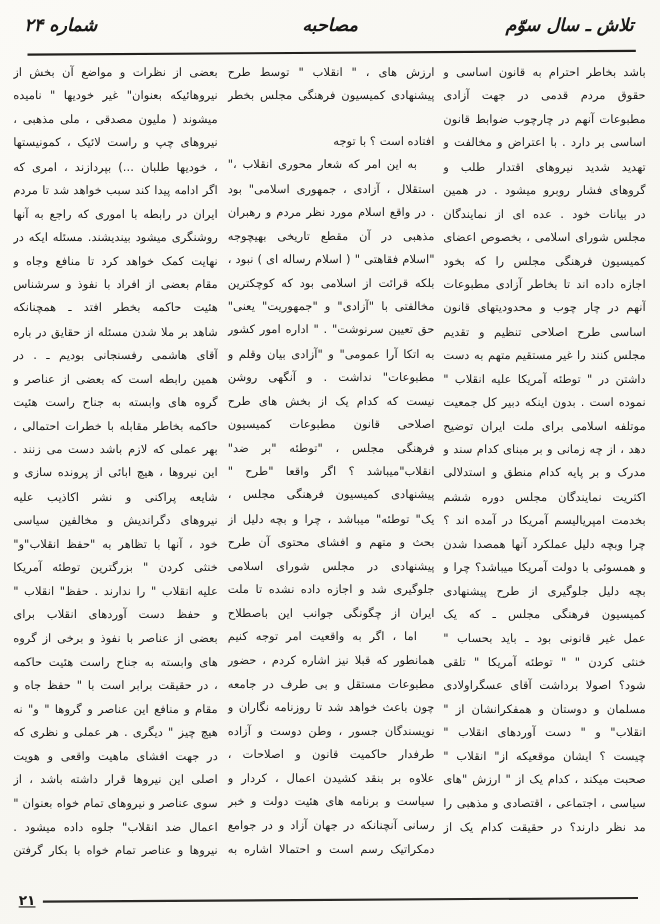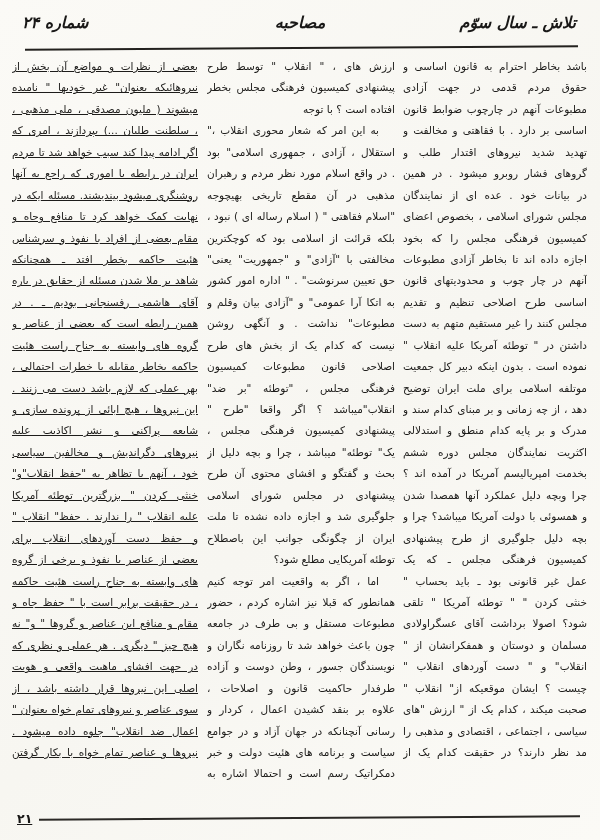--- a/index.html
+++ b/index.html
@@ -27,33 +27,33 @@
     background:#23211e;
     transform:rotate(-0.35deg);
   }
   
   .column{
     position:absolute;top:56px;height:732px;
     direction:rtl;
   }
   .col-right{left:403px;width:184px;}
   .col-middle{left:207px;width:188px;}
-  .col-left{left:12px;width:186px;text-decoration:underline;}
+  .col-left{left:12px;width:186px;}
   .line{
     height:21.45px;line-height:21.45px;
     font-size:10.5px;
     text-align:justify;
     text-align-last:justify;
     -moz-text-align-last:justify;
     text-justify:inter-word;
     white-space:nowrap;
     overflow:hidden;
     color:#1d1c1a;
   }
-  .line.short{text-align:left;text-align-last:right;-moz-text-align-last:right;}
+  .line.short{text-align:left;text-align-last:right;margin-top:20px;-moz-text-align-last:right;}
   .line.indent{padding-right:16px;}
   
   .page-num{
     position:absolute;left:17px;bottom:14px;
     font-size:12.5px;font-weight:bold;color:#191817;text-decoration:underline;
   }
   .footer-rule{
     position:absolute;left:39px;right:20px;bottom:21px;height:1.6px;
     background:#2b2926;
     transform:rotate(-0.35deg);
@@ -68,21 +68,21 @@
   <span class="hdr-item hdr-center">مصاحبه</span>
   <span class="hdr-item hdr-left">شماره ۲۴</span>
 
   <div class="header-rule"></div>
 
   <main id="columns">
       <div class="column col-right">
         <div class="line">باشد بخاطر احترام به قانون اساسی و</div>
         <div class="line">حقوق مردم قدمی در جهت آزادی</div>
         <div class="line">مطبوعات آنهم در چارچوب ضوابط قانون</div>
-        <div class="line">اساسی بر دارد . با فقاهتی و مخالفت و</div>
+        <div class="line">اساسی بر دارد . با اعتراض و مخالفت و</div>
         <div class="line">تهدید شدید نیروهای اقتدار طلب و</div>
         <div class="line">گروهای فشار روبرو میشود . در همین</div>
         <div class="line">در بیانات خود . عده ای از نمایندگان</div>
         <div class="line">مجلس شورای اسلامی ، بخصوص اعضای</div>
         <div class="line">کمیسیون فرهنگی مجلس را که بخود</div>
         <div class="line">اجازه داده اند تا بخاطر آزادی مطبوعات</div>
         <div class="line">آنهم در چار چوب و محدودیتهای قانون</div>
         <div class="line">اساسی طرح اصلاحی تنظیم و تقدیم</div>
         <div class="line">مجلس کنند را غیر مستقیم متهم به دست</div>
         <div class="line">داشتن در " توطئه آمریکا علیه انقلاب "</div>
@@ -119,57 +119,57 @@
         <div class="line">مخالفتی با "آزادی" و "جمهوریت" یعنی"</div>
         <div class="line">حق تعیین سرنوشت" . " اداره امور کشور</div>
         <div class="line">به اتکا آرا عمومی" و "آزادی بیان وقلم و</div>
         <div class="line">مطبوعات" نداشت . و آنگهی روشن</div>
         <div class="line">نیست که کدام یک از بخش های طرح</div>
         <div class="line">اصلاحی قانون مطبوعات کمیسیون</div>
         <div class="line">فرهنگی مجلس ، "توطئه "بر ضد"</div>
         <div class="line">انقلاب"میباشد ؟ اگر واقعا "طرح "</div>
         <div class="line">پیشنهادی کمیسیون فرهنگی مجلس ،</div>
         <div class="line">یک" توطئه" میباشد ، چرا و بچه دلیل از</div>
-        <div class="line">بحث و گفتگو و افشای محتوی آن طرح</div>
+        <div class="line">بحث و متهم و افشای محتوی آن طرح</div>
         <div class="line">پیشنهادی در مجلس شورای اسلامی</div>
         <div class="line">جلوگیری شد و اجازه داده نشده تا ملت</div>
         <div class="line">ایران از چگونگی جوانب این باصطلاح</div>
-        <div class="line short">توطئه آمریکایی مطلع شود؟</div>
         <div class="line indent">اما ، اگر به واقعیت امر توجه کنیم</div>
         <div class="line">همانطور که قبلا نیز اشاره کردم ، حضور</div>
         <div class="line">مطبوعات مستقل و بی طرف در جامعه</div>
         <div class="line">چون باعث خواهد شد تا روزنامه نگاران و</div>
         <div class="line">نویسندگان جسور ، وطن دوست و آزاده</div>
         <div class="line">طرفدار حاکمیت قانون و اصلاحات ،</div>
         <div class="line">علاوه بر بنقد کشیدن اعمال ، کردار و</div>
+        <div class="line">سیاست و برنامه های هئیت دولت و خبر</div>
         <div class="line">رسانی آنچنانکه در جهان آزاد و در جوامع</div>
-        <div class="line">سیاست و برنامه های هئیت دولت و خبر</div>
         <div class="line">دمکراتیک رسم است و احتمالا اشاره به</div>
       </div>
       <div class="column col-left">
         <div class="line">بعضی از نظرات و مواضع آن بخش از</div>
         <div class="line">نیروهائیکه بعنوان" غیر خودیها " نامیده</div>
         <div class="line">میشوند ( ملیون مصدقی ، ملی مذهبی ،</div>
-        <div class="line">، سلطنت طلبان ...) بپردازند ، امری که</div>
+        <div class="line">نیروهای چپ و راست لائیک ، کمونیستها</div>
+        <div class="line">، خودیها طلبان ...) بپردازند ، امری که</div>
         <div class="line">اگر ادامه پیدا کند سبب خواهد شد تا مردم</div>
         <div class="line">ایران در رابطه با اموری که راجع به آنها</div>
         <div class="line">روشنگری میشود بیندیشند. مسئله ایکه در</div>
         <div class="line">نهایت کمک خواهد کرد تا منافع وجاه و</div>
         <div class="line">مقام بعضی از افراد با نفوذ و سرشناس</div>
         <div class="line">هئیت حاکمه بخطر افتد ـ همچنانکه</div>
         <div class="line">شاهد بر ملا شدن مسئله از حقایق در باره</div>
         <div class="line">آقای هاشمی رفسنجانی بودیم ـ . در</div>
         <div class="line">همین رابطه است که بعضی از عناصر و</div>
         <div class="line">گروه های وابسته به جناح راست هئیت</div>
         <div class="line">حاکمه بخاطر مقابله با خطرات احتمالی ،</div>
         <div class="line">بهر عملی که لازم باشد دست می زنند .</div>
         <div class="line">این نیروها ، هیچ ابائی از پرونده سازی و</div>
         <div class="line">شایعه پراکنی و نشر اکاذیب علیه</div>
         <div class="line">نیروهای دگراندیش و مخالفین سیاسی</div>
-        <div class="line">خود ، آنهم با تظاهر به "حفظ انقلاب"و"</div>
+        <div class="line">خود ، آنها با تظاهر به "حفظ انقلاب"و"</div>
         <div class="line">خنثی کردن " بزرگترین توطئه آمریکا</div>
         <div class="line">علیه انقلاب " را ندارند . حفظ" انقلاب "</div>
         <div class="line">و حفظ دست آوردهای انقلاب برای</div>
         <div class="line">بعضی از عناصر با نفوذ و برخی از گروه</div>
         <div class="line">های وابسته به جناح راست هئیت حاکمه</div>
         <div class="line">، در حقیقت برابر است با " حفظ جاه و</div>
         <div class="line">مقام و منافع این عناصر و گروها " و" نه</div>
         <div class="line">هیچ چیز " دیگری . هر عملی و نظری که</div>
         <div class="line">در جهت افشای ماهیت واقعی و هویت</div>
         <div class="line">اصلی این نیروها قرار داشته باشد ، از</div>

